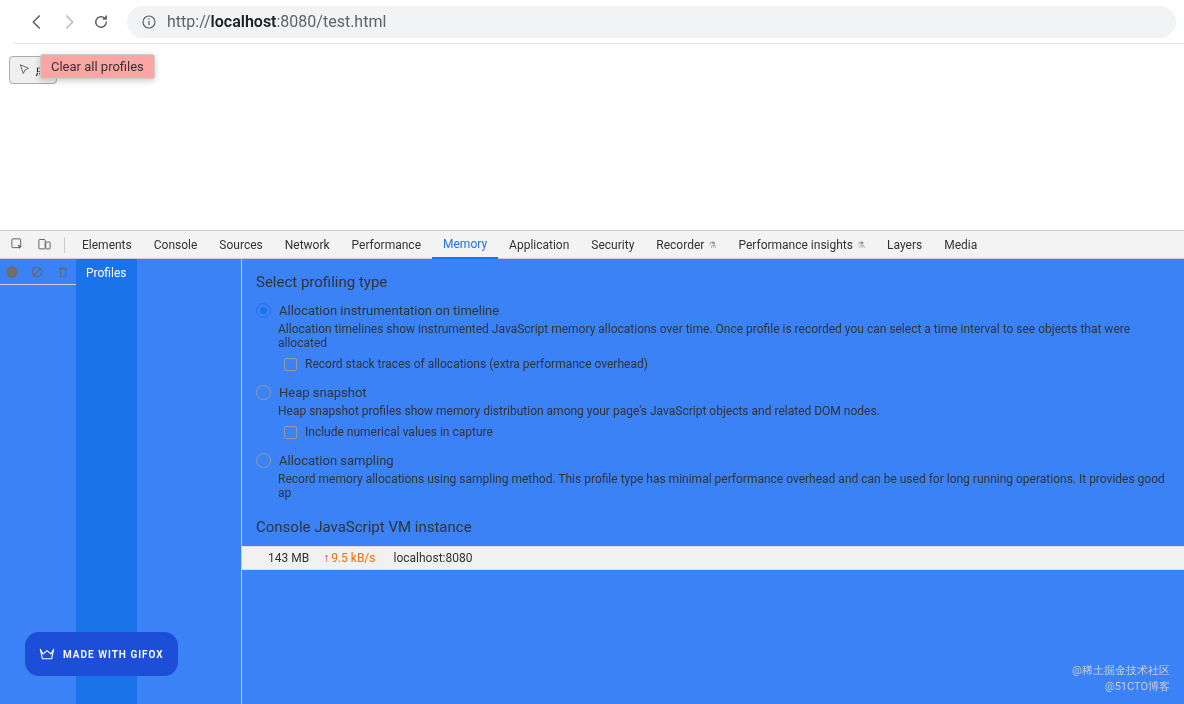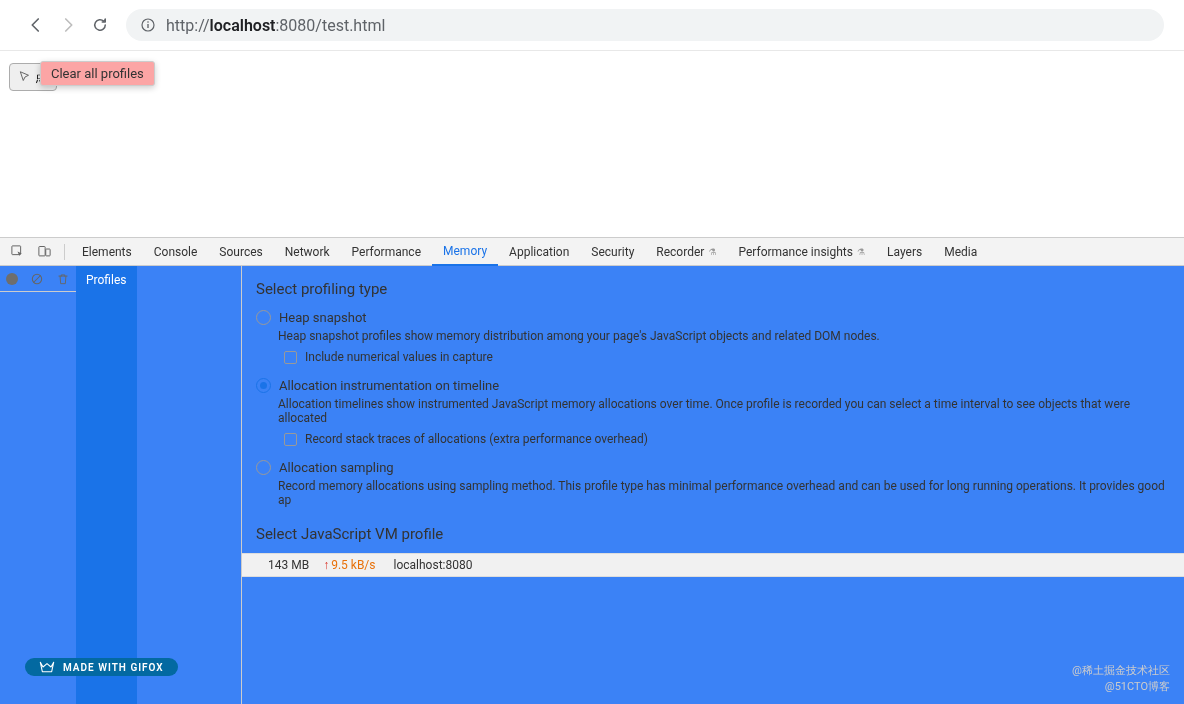--- a/index.html
+++ b/index.html
@@ -1,19 +1,19 @@
 <!DOCTYPE html>
 <html><head>
 <meta charset="utf-8">
 <style>
 * { margin:0; padding:0; box-sizing:border-box; }
 body { font-family:-apple-system,BlinkMacSystemFont,"Segoe UI",Roboto,sans-serif; font-size:12px; color:#333; background:#fff; width:1184px; height:704px; overflow:hidden; position:relative; }
 
 
-.browser-bar { height:51px; display:flex; align-items:center; padding:0 20px; background:#fff; border-bottom:1px solid #e8e8e8; }
+.browser-bar { height:44px; display:flex; align-items:center; padding:0 8px; background:#fff; border-bottom:1px solid #e8e8e8;margin-left:13px; }
 .nav-btn { width:32px; height:32px; display:flex; align-items:center; justify-content:center; border-radius:50%; cursor:pointer; color:#5f6368; }
 .nav-btn.disabled { color:#bbb; }
 .url-bar { flex:1; margin-left:10px; height:32px; background:#f1f3f4; border-radius:16px; display:flex; align-items:center; padding:0 14px; color:#202124; font-size:16px; gap:10px; }
 .url-lock { color:#5f6368; font-size:15px; }
 .url-text b { color:#202124; font-weight:600; }
 .url-text { color:#5f6368; }
 
 
 .page-content { height:186px; background:#fff; position:relative; }
 .page-btn { position:absolute; left:9px; top:12px; border:1px solid #acacac; border-radius:4px; padding:4px 8px; background:#efefef; font-size:13px; display:flex; align-items:center; gap:3px; }
@@ -50,21 +50,21 @@
 .chk { width:13px; height:13px; border:1px solid #999; border-radius:2px; flex-shrink:0; }
 
 .vm-h { font-size:15px; color:#333; margin:18px 0 10px 0; padding:0 14px; font-weight:400; }
 .vm-row { display:flex; align-items:center; height:24px; background:#f1f1f1; border-top:1px solid #ddd; border-bottom:1px solid #ddd; padding:0 14px 0 26px; font-size:12px; gap:14px; }
 .vm-size { color:#333; }
 .vm-rate { color:#e8710a; display:flex; align-items:center; gap:2px; }
 .vm-rate .arrow { color:#d93025; }
 .vm-host { color:#333; margin-left:4px; }
 
 
-.gifox { position:absolute; left:25px; bottom:28px; background:#0369a1; color:#fff; font-size:10px; letter-spacing:1px; padding:3px 14px; border-radius:14px; display:flex; align-items:center; gap:8px; font-weight:600; }
+.gifox { position:absolute; left:25px; bottom:28px; background:#1d4ed8; color:#fff; font-size:10px; letter-spacing:1px; padding:16px 14px; border-radius:14px; display:flex; align-items:center; gap:8px; font-weight:600; }
 .gifox-icon { width:16px; height:12px; }
 
 
 .wm { position:absolute; right:14px; bottom:10px; text-align:right; color:#ccc; font-size:11px; line-height:1.4; }
 
 svg { display:block; }
 </style>
 </head>
 <body>
 
@@ -180,52 +180,52 @@
       </div>
       <div class="dt-sidebar-item">Profiles</div>
     </div>
 
     <div class="dt-main">
       <div class="content">
         <div class="main-h">Select profiling type</div>
 
         <div class="prof-option">
           <div class="prof-row">
+            <span class="radio selected"></span>
+            <span class="prof-label">Allocation instrumentation on timeline</span>
+          </div>
+          <div class="prof-desc">Allocation timelines show instrumented JavaScript memory allocations over time. Once profile is recorded you can select a time interval to see objects that were allocated</div>
+          <div class="chk-row">
+            <span class="chk"></span>
+            <span>Record stack traces of allocations (extra performance overhead)</span>
+          </div>
+        </div>
+
+        <div class="prof-option">
+          <div class="prof-row">
             <span class="radio"></span>
             <span class="prof-label">Heap snapshot</span>
           </div>
           <div class="prof-desc">Heap snapshot profiles show memory distribution among your page's JavaScript objects and related DOM nodes.</div>
           <div class="chk-row">
             <span class="chk"></span>
             <span>Include numerical values in capture</span>
           </div>
         </div>
 
         <div class="prof-option">
           <div class="prof-row">
-            <span class="radio selected"></span>
-            <span class="prof-label">Allocation instrumentation on timeline</span>
-          </div>
-          <div class="prof-desc">Allocation timelines show instrumented JavaScript memory allocations over time. Once profile is recorded you can select a time interval to see objects that were allocated</div>
-          <div class="chk-row">
-            <span class="chk"></span>
-            <span>Record stack traces of allocations (extra performance overhead)</span>
-          </div>
-        </div>
-
-        <div class="prof-option">
-          <div class="prof-row">
             <span class="radio"></span>
             <span class="prof-label">Allocation sampling</span>
           </div>
           <div class="prof-desc">Record memory allocations using sampling method. This profile type has minimal performance overhead and can be used for long running operations. It provides good ap</div>
         </div>
       </div>
 
-      <div class="vm-h">Select JavaScript VM profile</div>
+      <div class="vm-h">Console JavaScript VM instance</div>
       <div class="vm-row">
         <span class="vm-size">143 MB</span>
         <span class="vm-rate">
             <span class="arrow">↑</span>
             <span>9.5 kB/s</span>
           </span>
         <span class="vm-host">localhost:8080</span>
       </div>
     </div>
   </div>

